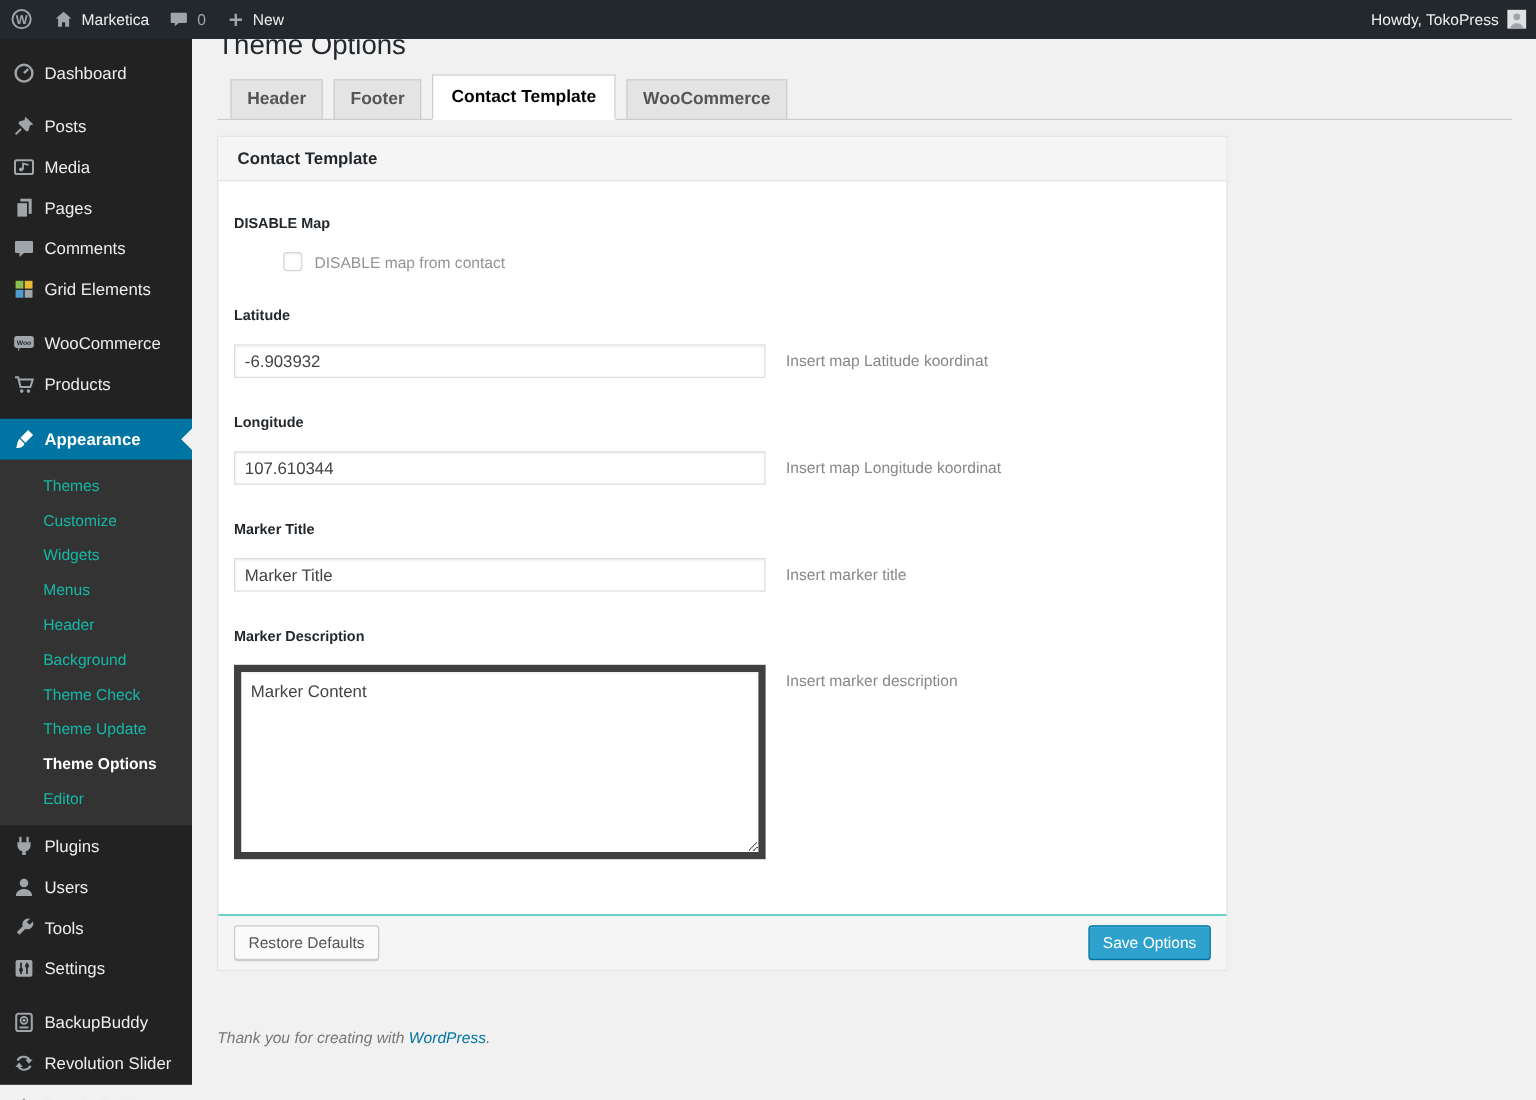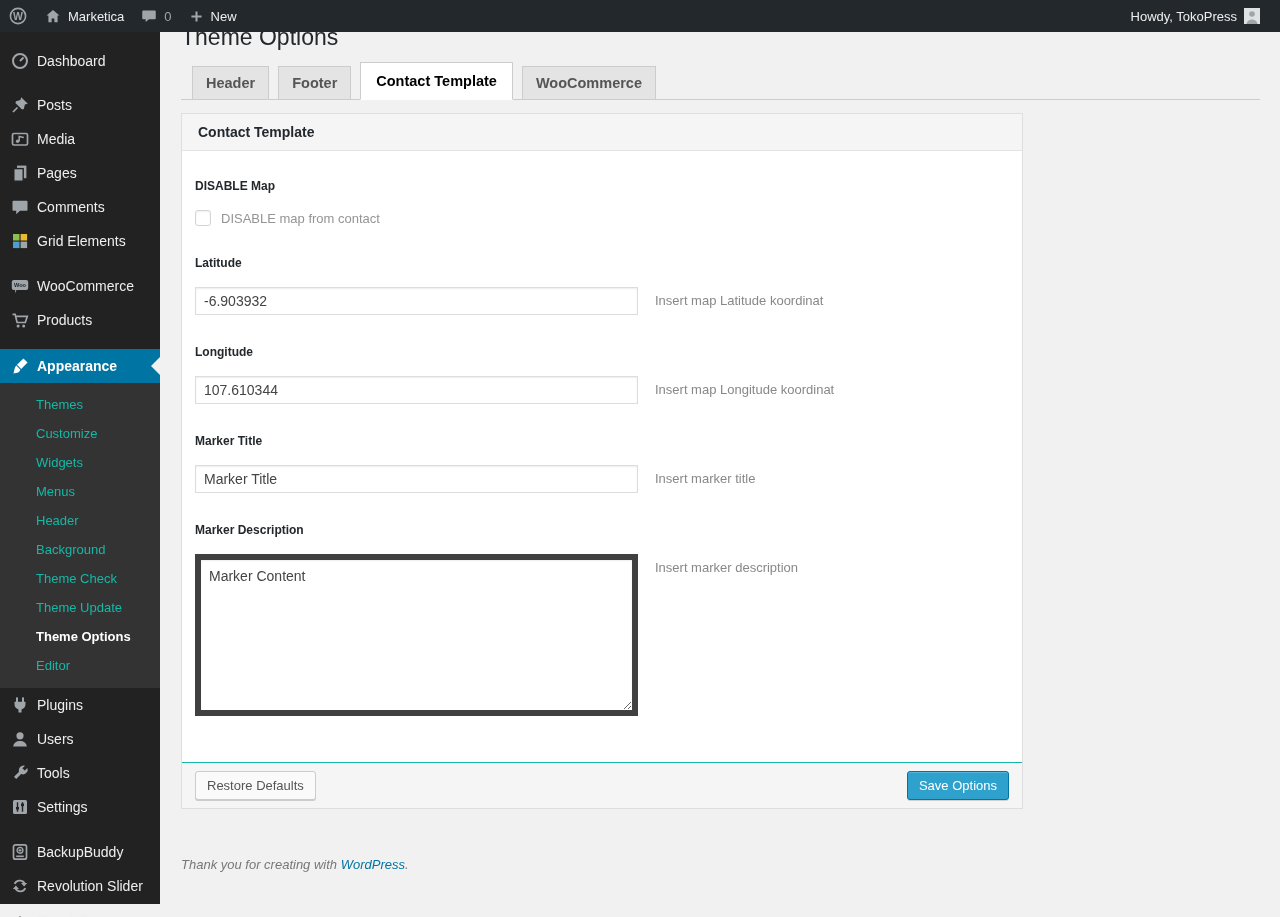--- a/index.html
+++ b/index.html
@@ -14,21 +14,21 @@
   
   #adminbar {
     position:fixed; top:0; left:0; width:1280px; height:32px;
     background:#23282d; color:#eee; font-size:13px;
     display:flex; align-items:center; z-index:50;
   }
   .ab-item { display:flex; align-items:center; height:32px; padding:0 8px; color:#eee; cursor:pointer; }
   .ab-item svg { display:block; }
   .ab-label { margin-left:6px; }
   .ab-count { color:#a0a5aa; margin-left:6px; }
-  .ab-right { margin-left:auto; display:flex; align-items:flex-start; padding-right:12px; }
+  .ab-right { margin-left:auto; display:flex; align-items:flex-start; }
   .ab-avatar { margin-left:7px; width:16px; height:16px; display:inline-block; }
 
   
   #sidebar {
     position:fixed; top:32px; left:0; bottom:13px; width:160px;
     background:#222; padding-top:12px;
   }
   .menu-item {
     display:flex; align-items:center; height:34px; padding-left:10px;
     color:#eee; font-size:14px; cursor:pointer; position:relative;
@@ -63,21 +63,21 @@
 
   .panel { width:842px; margin-top:13px; background:#fff; border:1px solid #dedede; }
   .panel-header {
     background:#f5f5f5; border-bottom:1px solid #e3e3e3;
     padding:10px 16px; font-size:14px; font-weight:700; color:#23282d;
   }
   .panel-body { padding:28px 16px 46px 13px; }
   .field { margin-bottom:30px; }
   .field-label { display:block; font-size:12px; font-weight:700; color:#23282d; margin-bottom:17px; }
   .field-row { display:flex; align-items:flex-start; }
-  .cb-row { display:flex; align-items:center; }
+  .cb-row { display:flex; align-items:center;margin-left:41px; }
   .checkbox {
     width:16px; height:16px; background:#fff; border:1px solid #d4d4d4; border-radius:3px;
     box-shadow:inset 0 1px 2px rgba(0,0,0,.06); cursor:pointer; flex:0 0 16px;
   }
   .cb-label { margin-left:10px; font-size:13px; color:#949494; }
   input.text-input {
     width:443px; height:28px; background:#fff; border:1px solid #ddd;
     padding:0 8px; font-size:14px; color:#444; font-family:"Liberation Sans",sans-serif;
     box-shadow:inset 0 1px 2px rgba(0,0,0,.07); outline:none;
   }

